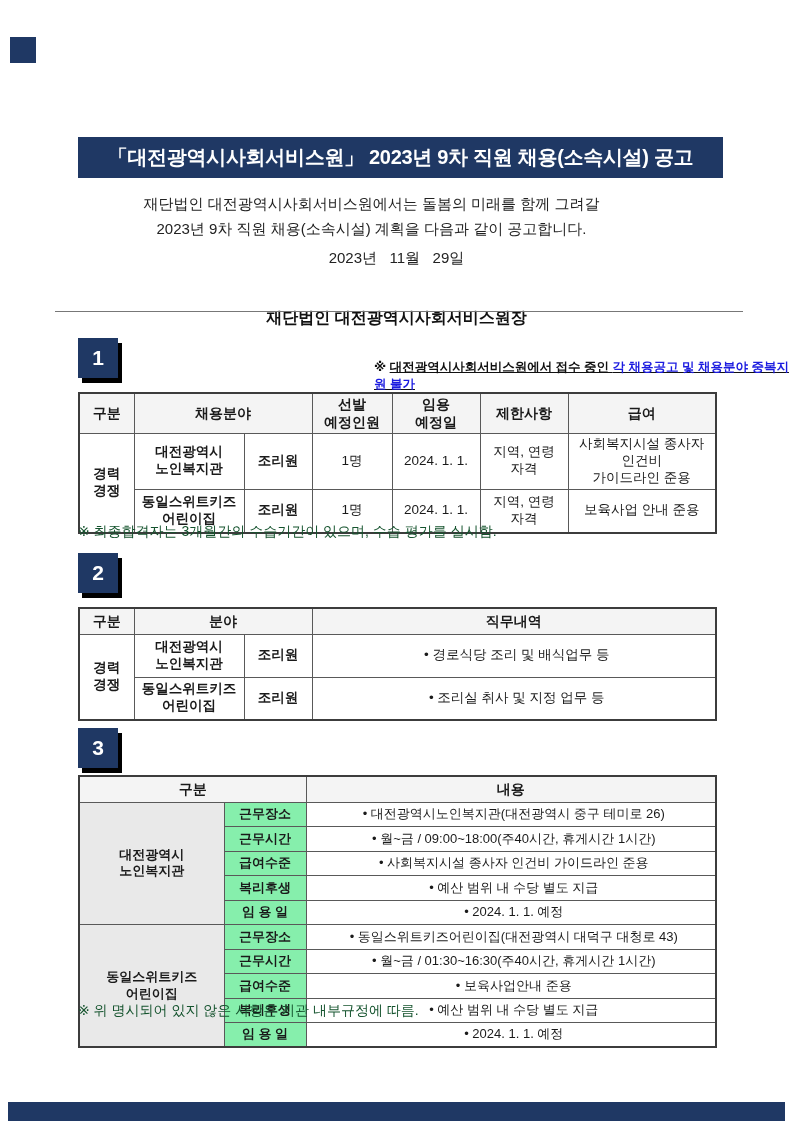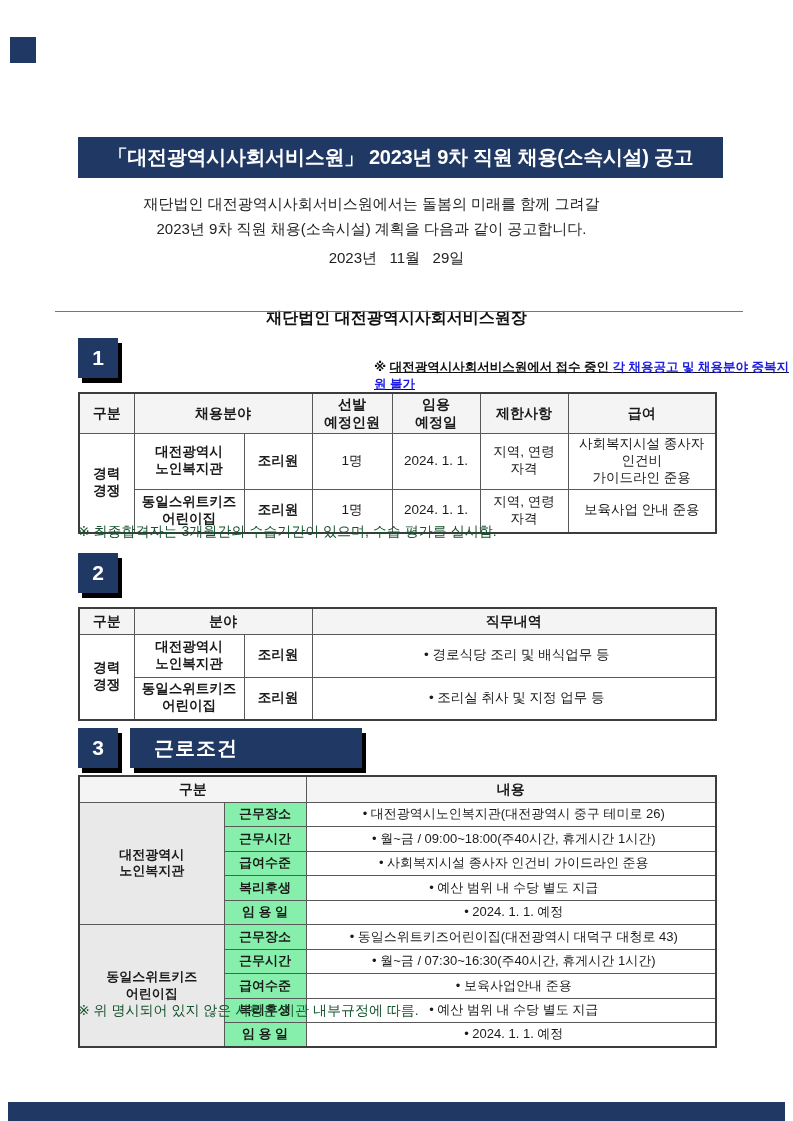--- a/index.html
+++ b/index.html
@@ -154,21 +154,20 @@
       <td class="bold">동일스위트키즈
 어린이집</td>
       <td class="bold">조리원</td>
       <td class="left">• 조리실 취사 및 지정 업무 등</td>
     </tr>
   </tbody>
     </table>
 
   <div class="abs sec sec3">
     <div class="sec-num">3</div>
-    <div class="sec-title">근로조건</div>
   </div>
 
   <table class="abs t3 t-outer">
     <colgroup>
         <col style="width:145px">
         <col style="width:82px">
         <col style="width:410px">
       </colgroup>
     <tbody>
         <tr style="height:26px">
@@ -198,21 +197,21 @@
       <td class="left">• 2024. 1. 1. 예정</td>
     </tr>
     <tr style="height:24.5px">
       <td rowspan="5" class="group">동일스위트키즈
 어린이집</td>
       <td class="lbl">근무장소</td>
       <td class="left">• 동일스위트키즈어린이집(대전광역시 대덕구 대청로 43)</td>
     </tr>
     <tr style="height:24.5px">
       <td class="lbl">근무시간</td>
-      <td class="left">• 월~금 / 07:30~16:30(주40시간, 휴게시간 1시간)</td>
+      <td class="left">• 월~금 / 01:30~16:30(주40시간, 휴게시간 1시간)</td>
     </tr>
     <tr style="height:24.5px">
       <td class="lbl">급여수준</td>
       <td class="left">• 보육사업안내 준용</td>
     </tr>
     <tr style="height:24.5px">
       <td class="lbl">복리후생</td>
       <td class="left">• 예산 범위 내 수당 별도 지급</td>
     </tr>
     <tr style="height:24.5px">

